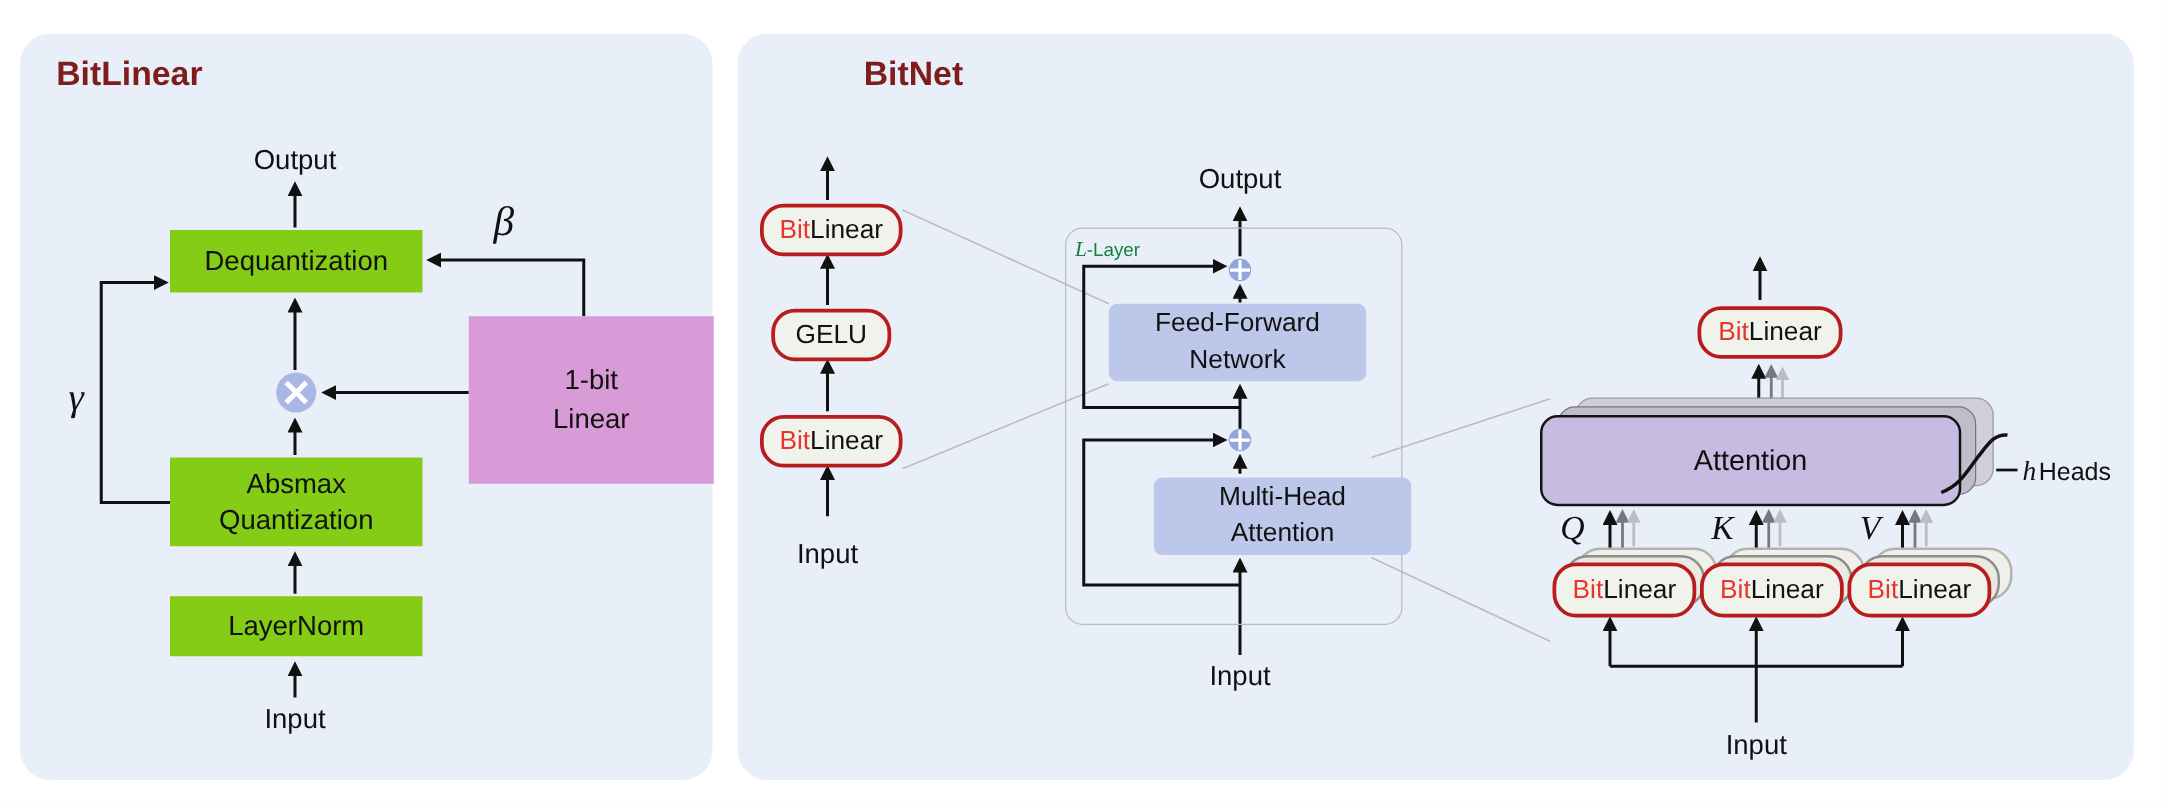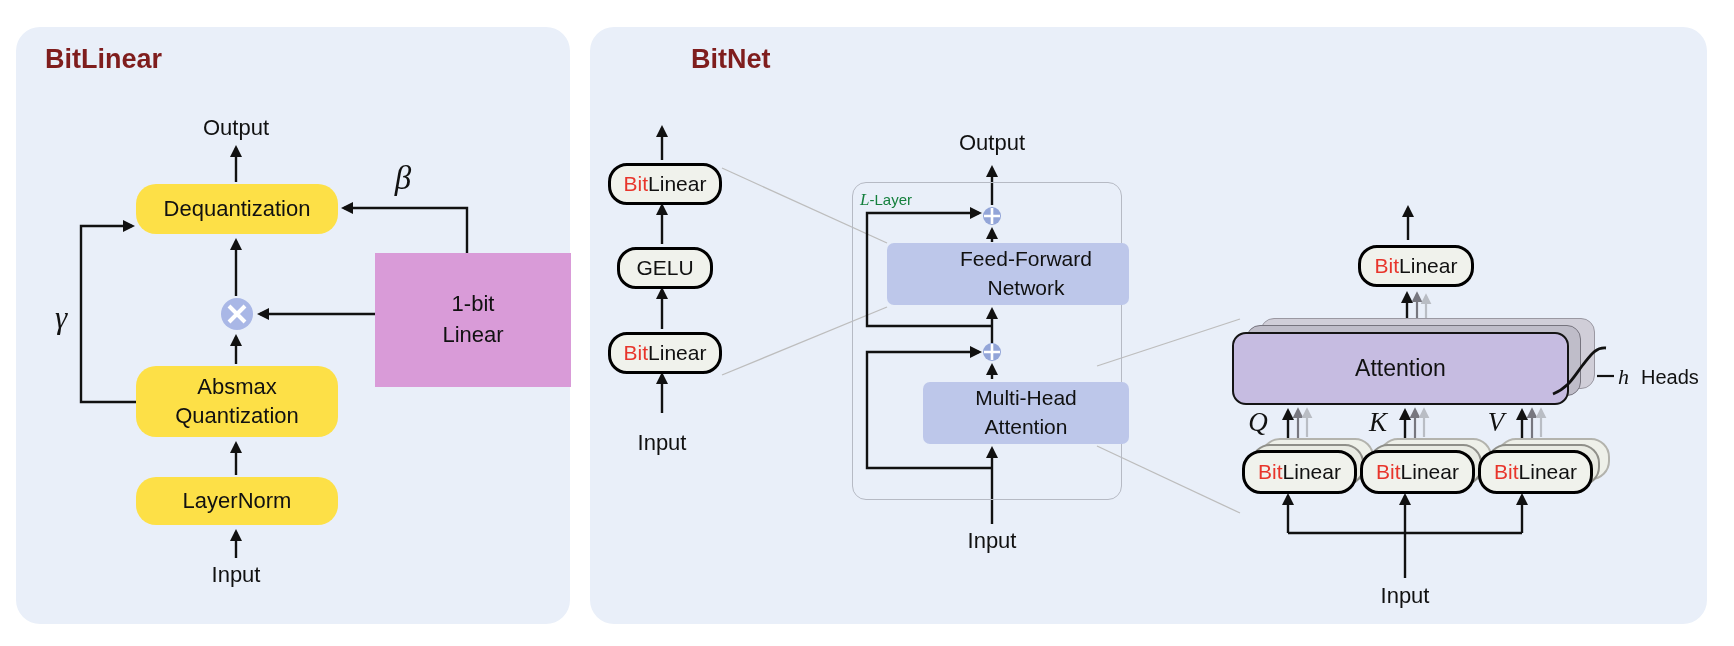--- a/index.html
+++ b/index.html
@@ -1,45 +1,45 @@
 <!DOCTYPE html>
 <html><head>
 <meta charset="utf-8">
 <style>
   html,body{margin:0;padding:0;background:#ffffff;}
   .canvas{position:relative;width:1734px;height:646px;background:#ffffff;overflow:hidden;
           font-family:"Liberation Sans",sans-serif;color:#111;}
   .panel{position:absolute;top:27px;height:597px;background:#e9eff9;border-radius:24px;}
   .panel-title{position:absolute;font-size:27px;font-weight:bold;color:#7f1d1d;}
   .lbl{position:absolute;font-size:22px;color:#111;transform:translateX(-50%);white-space:nowrap;}
-  .cyanbox{position:absolute;background:#fde047;display:flex;flex-direction:column;
-           align-items:center;justify-content:center;font-size:22px;line-height:1.28;text-align:center;border-radius:20px;}
+  .cyanbox{position:absolute;background:#84cc16;display:flex;flex-direction:column;
+           align-items:center;justify-content:center;font-size:22px;line-height:1.28;text-align:center;}
   .pinkbox{position:absolute;background:#d99bd8;display:flex;flex-direction:column;
            align-items:center;justify-content:center;font-size:22px;line-height:1.4;text-align:center;}
   .nbox{position:absolute;background:#bdc7ea;border-radius:7px;display:flex;flex-direction:column;
         align-items:center;justify-content:center;font-size:21px;line-height:1.38;text-align:center;}
-  .pill{position:absolute;background:#f0f2ec;border:3px solid #000000;border-radius:19px;
+  .pill{position:absolute;background:#f0f2ec;border:3px solid #b91c1c;border-radius:19px;
         display:flex;align-items:center;justify-content:center;font-size:21px;white-space:nowrap;}
   .pill .bit{color:#e8352b;}
   .pill-back{position:absolute;background:#e9ebe3;border:2px solid #8f8f89;border-radius:19px;}
   .pill-back2{position:absolute;background:#eef0e9;border:2px solid #b3b3ad;border-radius:19px;}
   .greek{position:absolute;font-family:"Liberation Serif",serif;font-style:italic;color:#111;
          transform:translateX(-50%);}
   .servar{font-family:"Liberation Serif",serif;font-style:italic;}
   .container-box{position:absolute;border:1.6px solid #b6bac4;border-radius:14px;background:transparent;}
   .llayer{position:absolute;font-size:15px;color:#15803d;white-space:nowrap;}
   .llayer .servar{font-size:17px;}
   .attn-back{position:absolute;border-radius:14px;}
   .attn-main{position:absolute;background:#c6bce1;border:2.6px solid #141414;border-radius:14px;
              display:flex;align-items:center;justify-content:center;font-size:23px;}
   .qkv{position:absolute;font-family:"Liberation Serif",serif;font-style:italic;font-size:27px;
        transform:translateX(-50%);}
   .heads{position:absolute;font-size:20px;white-space:nowrap;}
   .heads .servar{font-size:22px;}
-  .heads .rest{margin-left:12px;}
+  .heads .rest{margin-left:2px;}
   svg{position:absolute;left:0;top:0;}
 </style>
 </head>
 <body>
 
 <div class="canvas">
 
   <div class="panel" style="left:16px;width:554px;"></div>
   <div class="panel" style="left:590px;width:1117px;"></div>
 
@@ -171,21 +171,21 @@
   </div>
   <div class="lbl" style="left:662px;top:430px;">Input</div>
 
   <div class="container-box" style="left:852px;top:182px;width:268px;height:316px;"></div>
   <div class="llayer" style="left:860px;top:190px;">
     <span class="servar">L</span><span>-Layer</span>
   </div>
 
   <div class="lbl" style="left:992px;top:130px;">Output</div>
 
-  <div class="nbox" style="left:887px;top:243px;width:206px;height:62px;padding-left:36px;">
+  <div class="nbox" style="left:887px;top:243px;width:206px;height:62px;">
     <span>Feed-Forward</span>
     <span>Network</span>
   </div>
 
   <div class="nbox" style="left:887px;top:382px;width:206px;height:62px;margin-left:36px;">
     <span>Multi-Head</span>
     <span>Attention</span>
   </div>
 
   <div class="lbl" style="left:992px;top:528px;">Input</div>

